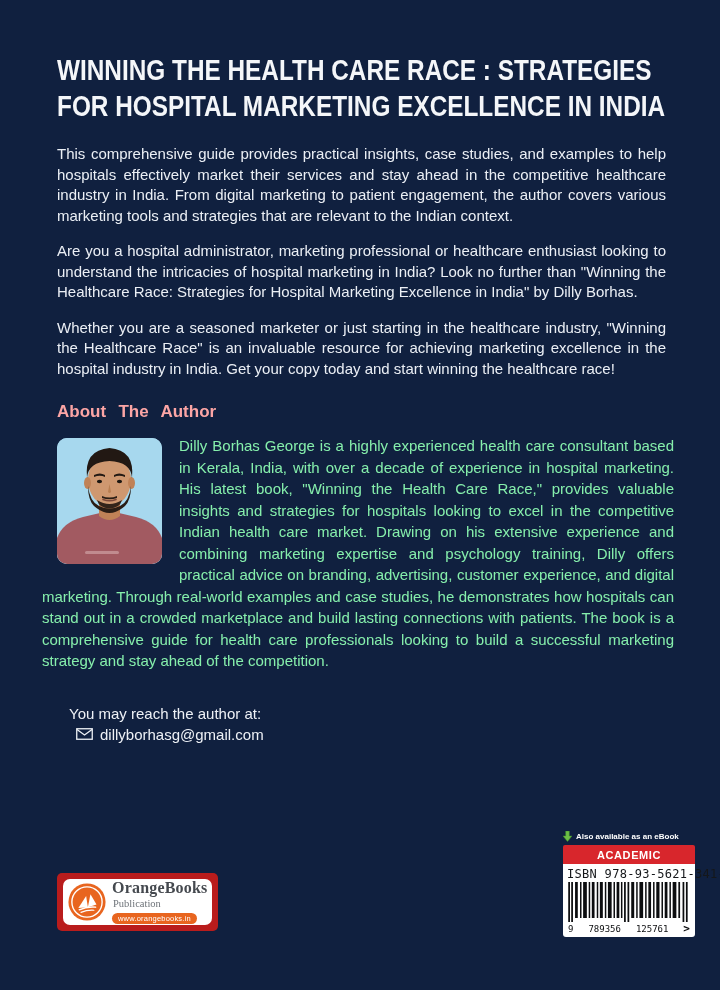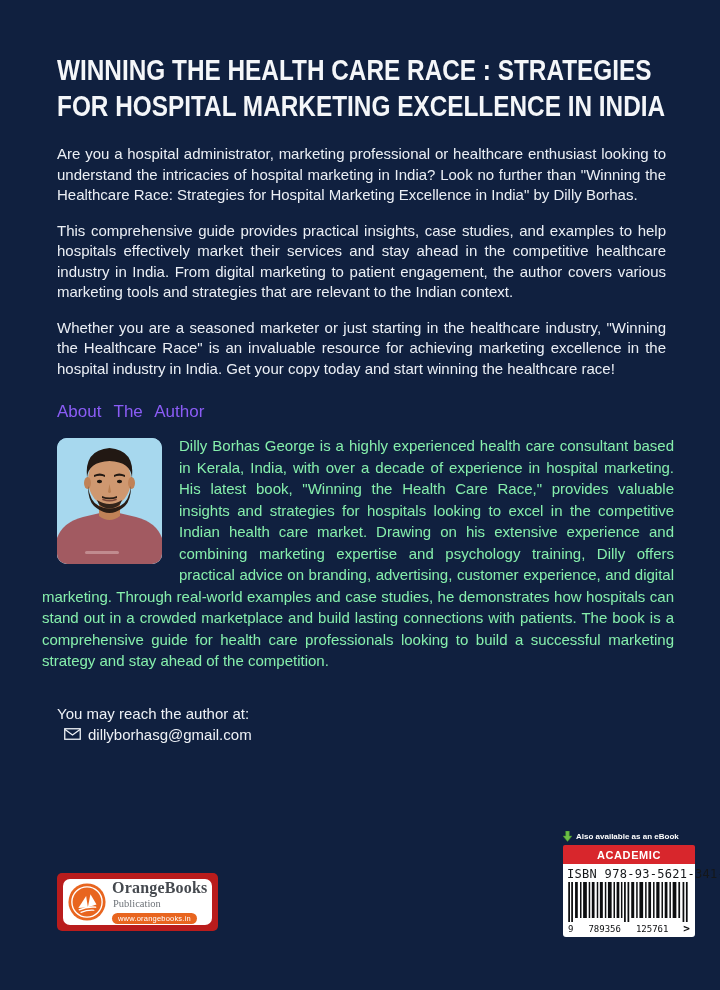--- a/index.html
+++ b/index.html
@@ -29,24 +29,24 @@
   }
   .para{
     font-size:15px;
     line-height:20.5px;
     text-align:justify;
     margin:0 0 15px 0;
     color:#ebeff5;
   }
   .about-heading{
     font-size:17px;
-    font-weight:400;
+    font-weight:700;
     word-spacing:0.45em;
     margin:23px 0 13px 0;
-    color:#8b5cf6;
+    color:#fca5a5;
   }
   .about{
     margin-left:-15px;
     margin-right:-8px;
     font-size:15px;
     line-height:21.5px;
     text-align:justify;
     color:#86efac;
   }
   .about::after{content:"";display:block;clear:both;}
@@ -54,21 +54,21 @@
     float:left;
     width:105px;height:126px;
     border-radius:10px;
     overflow:hidden;
     margin:3px 17px 6px 15px;
     background:#a7d8ee;
   }
   .photo svg{display:block;width:100%;height:100%;}
   .contact{
     margin-top:31px;
-    margin-left:0;
+    margin-left:12px;
     font-size:15px;
     line-height:21px;
   }
   .contact-email{
     display:flex;align-items:center;gap:7px;padding-left:7px;
   }
   
   .pub-box{
     position:absolute;
     left:57px;bottom:59px;
@@ -156,22 +156,22 @@
 </head>
 <body>
 
 <div class="cover">
 
   <h1 class="title">
     <div>WINNING THE HEALTH CARE RACE : STRATEGIES</div>
     <div>FOR HOSPITAL MARKETING EXCELLENCE IN INDIA</div>
   </h1>
 
+  <p class="para">This comprehensive guide provides practical insights, case studies, and examples to help hospitals effectively market their services and stay ahead in the competitive healthcare industry in India. From digital marketing to patient engagement, the author covers various marketing tools and strategies that are relevant to the Indian context.</p>
   <p class="para">Are you a hospital administrator, marketing professional or healthcare enthusiast looking to understand the intricacies of hospital marketing in India? Look no further than "Winning the Healthcare Race: Strategies for Hospital Marketing Excellence in India" by Dilly Borhas.</p>
-  <p class="para">This comprehensive guide provides practical insights, case studies, and examples to help hospitals effectively market their services and stay ahead in the competitive healthcare industry in India. From digital marketing to patient engagement, the author covers various marketing tools and strategies that are relevant to the Indian context.</p>
   <p class="para">Whether you are a seasoned marketer or just starting in the healthcare industry, "Winning the Healthcare Race" is an invaluable resource for achieving marketing excellence in the hospital industry in India. Get your copy today and start winning the healthcare race!</p>
 
   <h2 class="about-heading">About The Author</h2>
 
   <div class="about">
     <div class="photo">
       <svg viewBox="0 0 105 126" aria-hidden="true">
         <rect x="0" y="0" width="105" height="126" fill="#a7d8ee"></rect>
 
         <path d="M0,126 L0,100 Q6,84 26,79 L43,75 L62,75 L79,79 Q99,84 105,100 L105,126 Z" fill="#a25a61"></path>

